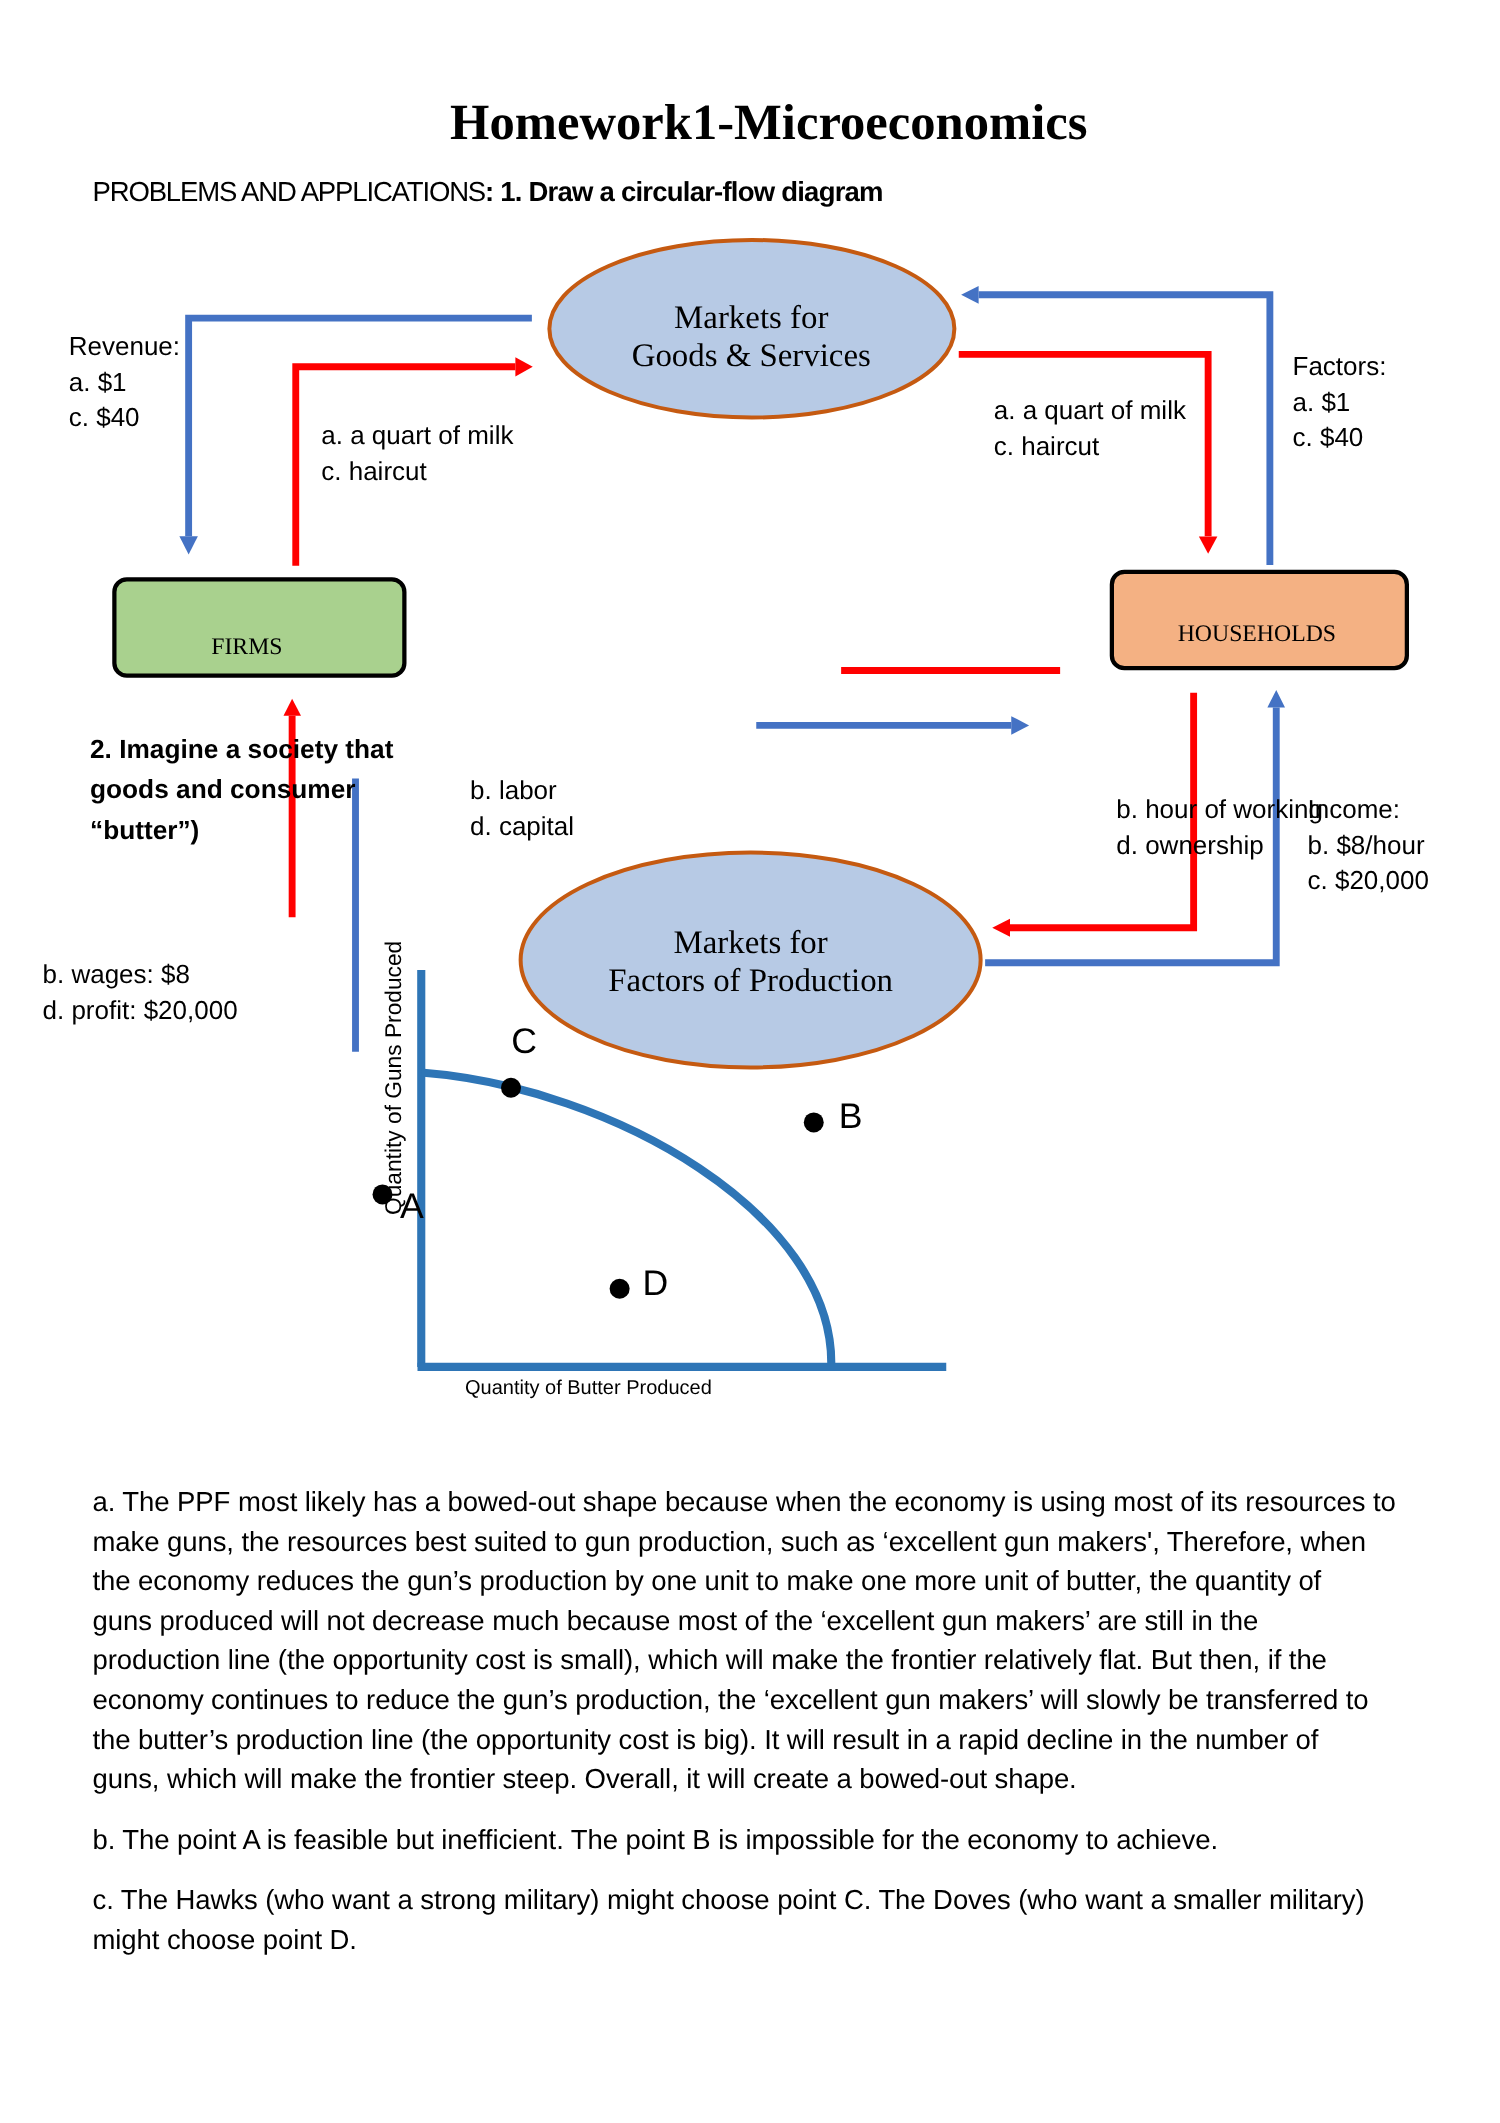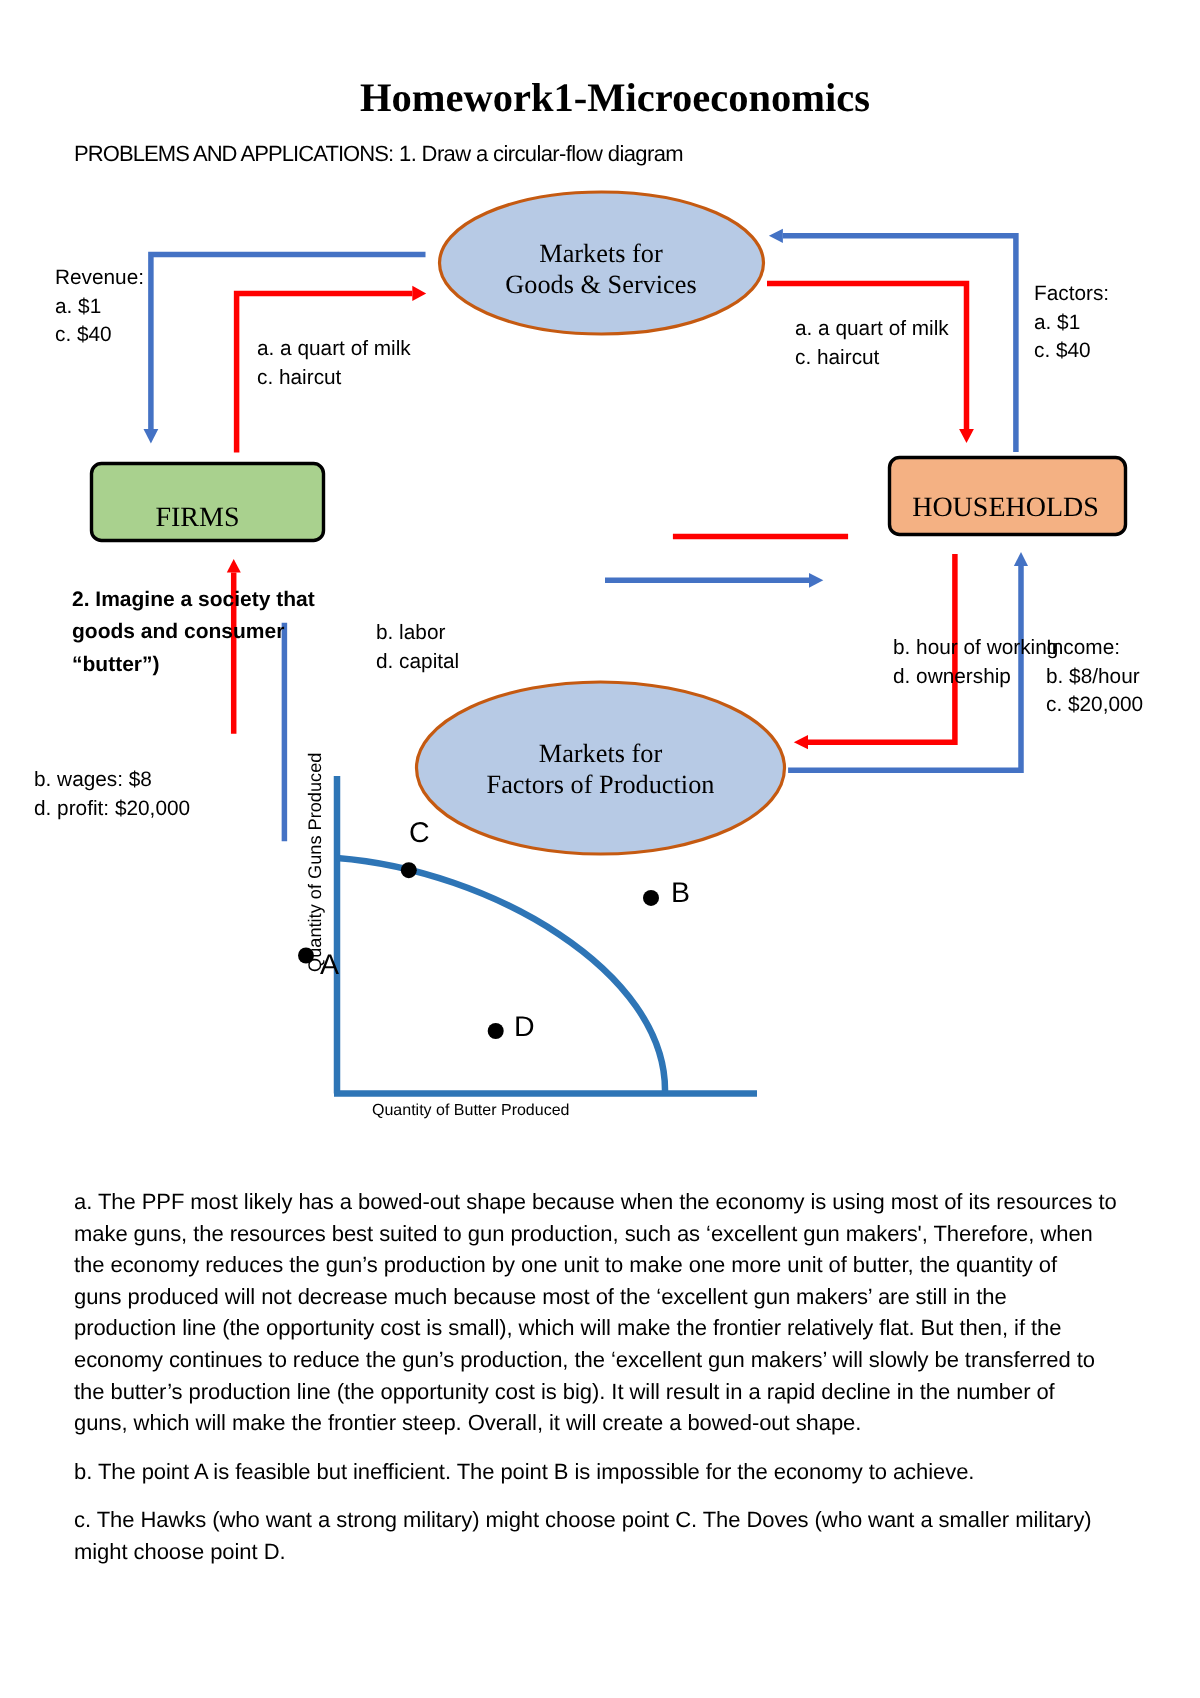--- a/index.html
+++ b/index.html
@@ -5,30 +5,30 @@
   html,body{margin:0;padding:0;background:#ffffff;}
   body{width:1200px;height:1698px;position:relative;
        font-family:"Liberation Sans",sans-serif;color:#000000;
        -webkit-font-smoothing:antialiased;text-rendering:geometricPrecision;}
   #page{position:absolute;left:0;top:0;width:1200px;height:1698px;overflow:hidden;background:#fff;will-change:transform;}
   .abs{position:absolute;}
 
   #title{left:0;top:74px;width:1200px;text-align:center;
          font-family:"Liberation Serif",serif;font-weight:bold;font-size:40.5px;letter-spacing:0px;padding-left:15px;}
   #subtitle{left:74px;top:142px;font-size:22px;letter-spacing:-0.92px;white-space:nowrap;line-height:24px;}
-  #subtitle .strong{font-weight:normal;letter-spacing:-0.62px;}
+  #subtitle .strong{font-weight:bold;letter-spacing:-0.62px;}
 
   svg#diagram{position:absolute;left:0;top:0;width:1200px;height:1170px;}
 
   .dlabel{position:absolute;font-size:20.8px;line-height:28.7px;white-space:nowrap;letter-spacing:0px;}
   .dlabel.bold{font-weight:bold;font-size:21px;line-height:32.4px;letter-spacing:0px;}
 
   .shapetext{position:absolute;font-family:"Liberation Serif",serif;font-size:26.3px;
              text-align:center;line-height:31.4px;white-space:nowrap;}
-  .shapetext.boxtext{font-size:28px;line-height:28.3px;}
+  .shapetext.boxtext{font-size:19px;line-height:28.3px;}
 
   .axislabel{position:absolute;font-size:16px;letter-spacing:0px;white-space:nowrap;}
   .ptlabel{position:absolute;font-size:28.5px;line-height:28.5px;}
 
   .para{font-size:22px;letter-spacing:-0.06px;line-height:31.6px;text-align:left;}
   #body-text{left:74px;top:1186px;width:1060px;}
   #body-text p{margin:0 0 17px 0;}
 </style>
 </head>
 <body>

